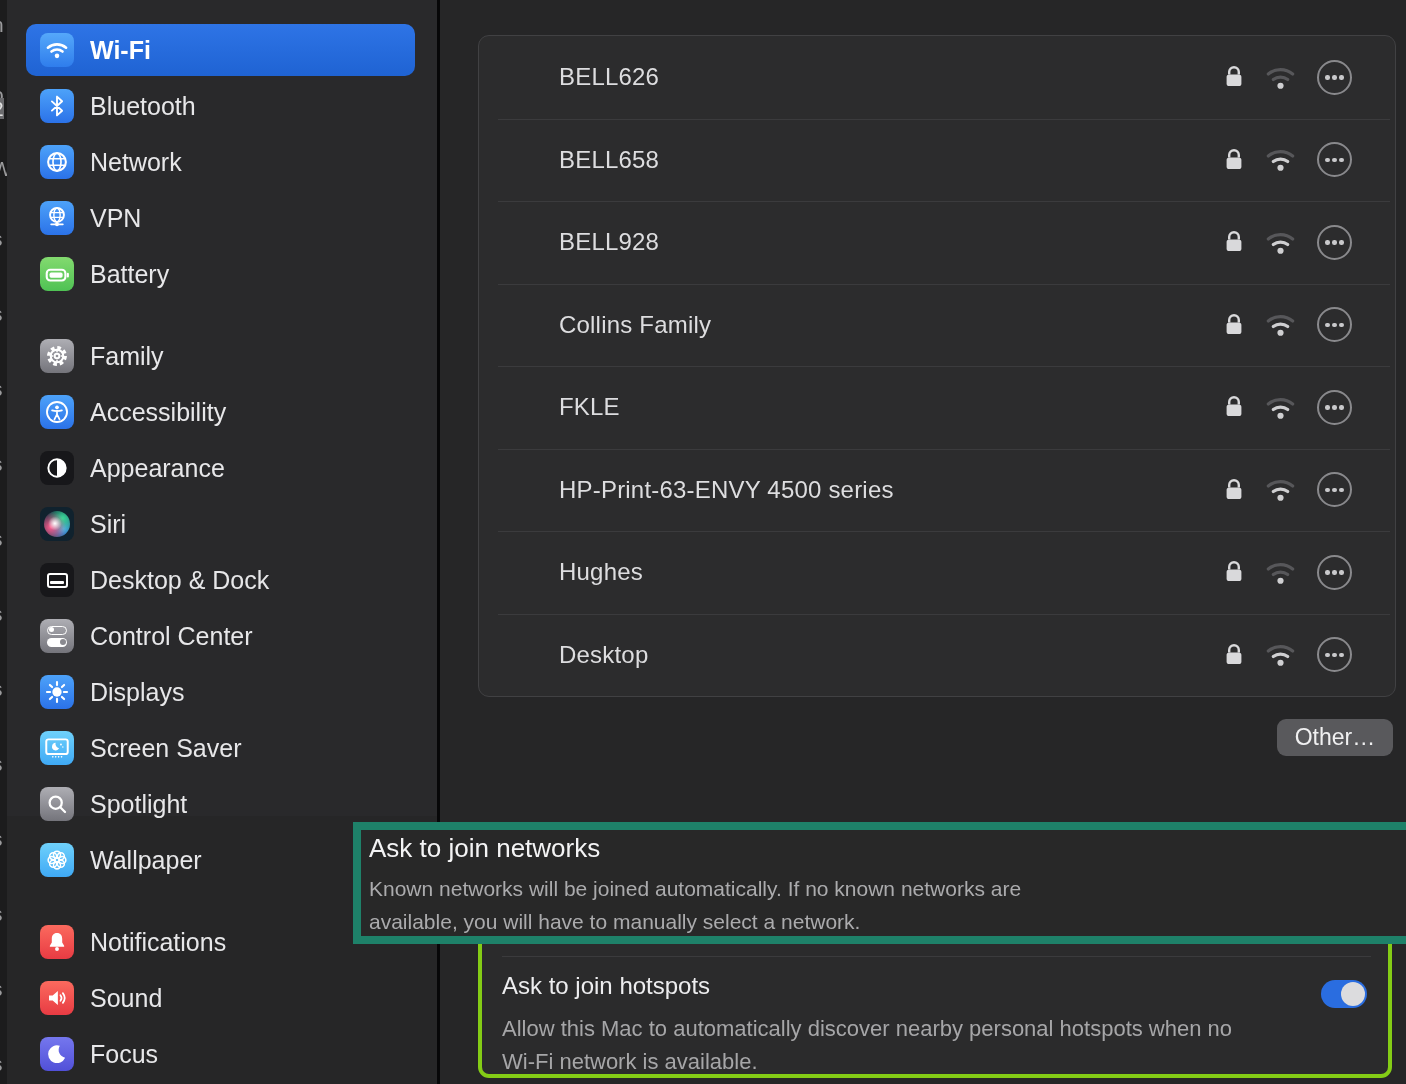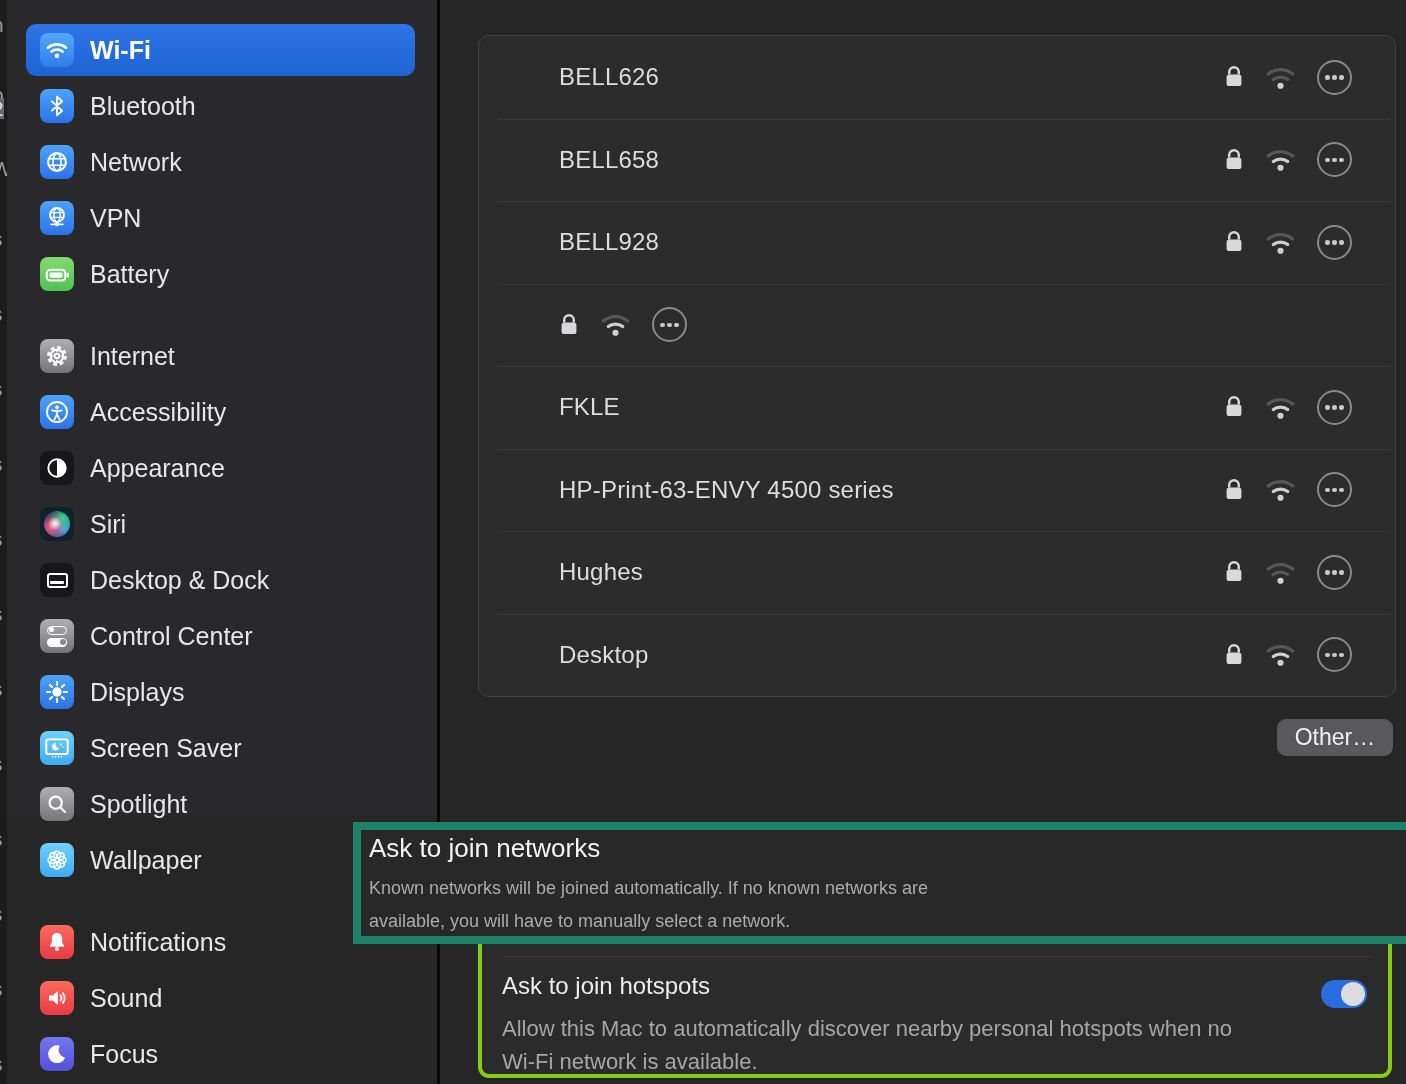--- a/index.html
+++ b/index.html
@@ -73,21 +73,21 @@
   .hotspot-card{position:absolute;left:38px;top:818px;width:914px;height:248px;background:#2b2b2c;
                 border:4px solid #84cc16;border-radius:11px;box-sizing:border-box;z-index:1;}
   .hs-divider{position:absolute;left:20px;right:17px;top:122px;height:1px;background:#3b3b3d;}
   .hs-title{position:absolute;left:20px;top:138px;font-size:24px;color:#ededef;}
   .hs-desc{position:absolute;left:20px;top:178px;width:810px;font-size:22px;line-height:33px;color:#a6a6a8;white-space:pre-line;}
 
   
   .green-box{position:absolute;left:-87px;top:810px;width:1150px;height:122px;box-sizing:border-box;
              border:8px solid #e5e5e5;background:#282828;z-index:4;}
   .gb-title{position:absolute;left:8px;top:3px;font-size:26px;color:#f4f4f5;}
-  .gb-desc{position:absolute;left:8px;top:42px;width:880px;font-size:18px;line-height:33px;color:#ababad;white-space:pre-line;}
+  .gb-desc{position:absolute;left:8px;top:42px;width:880px;font-size:21px;line-height:33px;color:#ababad;white-space:pre-line;}
 
   
   .toggle{position:relative;border-radius:999px;background:#46464a;flex:none;cursor:pointer;}
   .toggle.on{background:#2a6de0;}
   .toggle .knob{position:absolute;top:2px;right:2px;border-radius:50%;background:#dcdcde;}
   .toggle.big{width:53px;height:31px;}
   .toggle.big .knob{width:27px;height:27px;}
   .toggle.small{width:46px;height:28px;}
   .toggle.small .knob{width:24px;height:24px;}
   .gb-toggle{position:absolute;right:16px;top:6px;}
@@ -178,21 +178,21 @@
 
     <div class="side-item">
       <span class="tile tile-gray">
         <svg width="28" height="28" viewBox="0 0 24 24" fill="none">
             <circle cx="12" cy="12" r="7" stroke="#fff" stroke-width="3" stroke-dasharray="3.1 2.4"></circle>
             <circle cx="12" cy="12" r="5.4" stroke="#fff" stroke-width="1.7"></circle>
             <circle cx="12" cy="12" r="2" stroke="#fff" stroke-width="1.7"></circle>
             <path d="M12 6.7v2.1M12 15.2v2.1M6.7 12h2.1M15.2 12h2.1" stroke="#fff" stroke-width="1.3"></path>
           </svg>
       </span>
-      <span class="side-label">Internet</span>
+      <span class="side-label">Family</span>
     </div>
 
     <div class="side-item">
       <span class="tile tile-blue">
         <svg width="28" height="28" viewBox="0 0 24 24" fill="none">
             <circle cx="12" cy="12" r="8.6" stroke="#fff" stroke-width="1.6"></circle>
             <circle cx="12" cy="8" r="1.6" fill="#fff"></circle>
             <path d="M7.8 10.6c2.8.9 5.6.9 8.4 0M12 10.9v3.1M12 14l-2.2 4.3M12 14l2.2 4.3" stroke="#fff" stroke-width="1.5" stroke-linecap="round"></path>
           </svg>
       </span>
@@ -376,20 +376,21 @@
               <path class="w-top" d="M4.2 9.6a18.6 18.6 0 0 1 23.6 0" stroke-width="3.1" stroke-linecap="round"></path>
               <path class="w-mid" d="M9 15a11.3 11.3 0 0 1 14 0" stroke-width="3.1" stroke-linecap="round"></path>
               <circle class="w-dot" cx="16" cy="21" r="3"></circle>
             </svg>
           </span>
         <button class="more">
             <span class="mdots"></span>
           </button>
       </div>
       <div class="net-row">
+        <span class="net-name">Collins Family</span>
         <span class="lock">
             <svg width="20" height="26" viewBox="0 0 20 25" fill="none">
               <path d="M5.2 10V7.6a4.8 4.8 0 0 1 9.6 0V10" stroke="#d9d9db" stroke-width="2.4"></path>
               <rect x="2.6" y="10" width="14.8" height="11.6" rx="2.6" fill="#d9d9db"></rect>
             </svg>
           </span>
         <span class="rowwifi sig-2">
             <svg width="33" height="27" viewBox="0 0 32 26" fill="none">
               <path class="w-top" d="M4.2 9.6a18.6 18.6 0 0 1 23.6 0" stroke-width="3.1" stroke-linecap="round"></path>
               <path class="w-mid" d="M9 15a11.3 11.3 0 0 1 14 0" stroke-width="3.1" stroke-linecap="round"></path>

